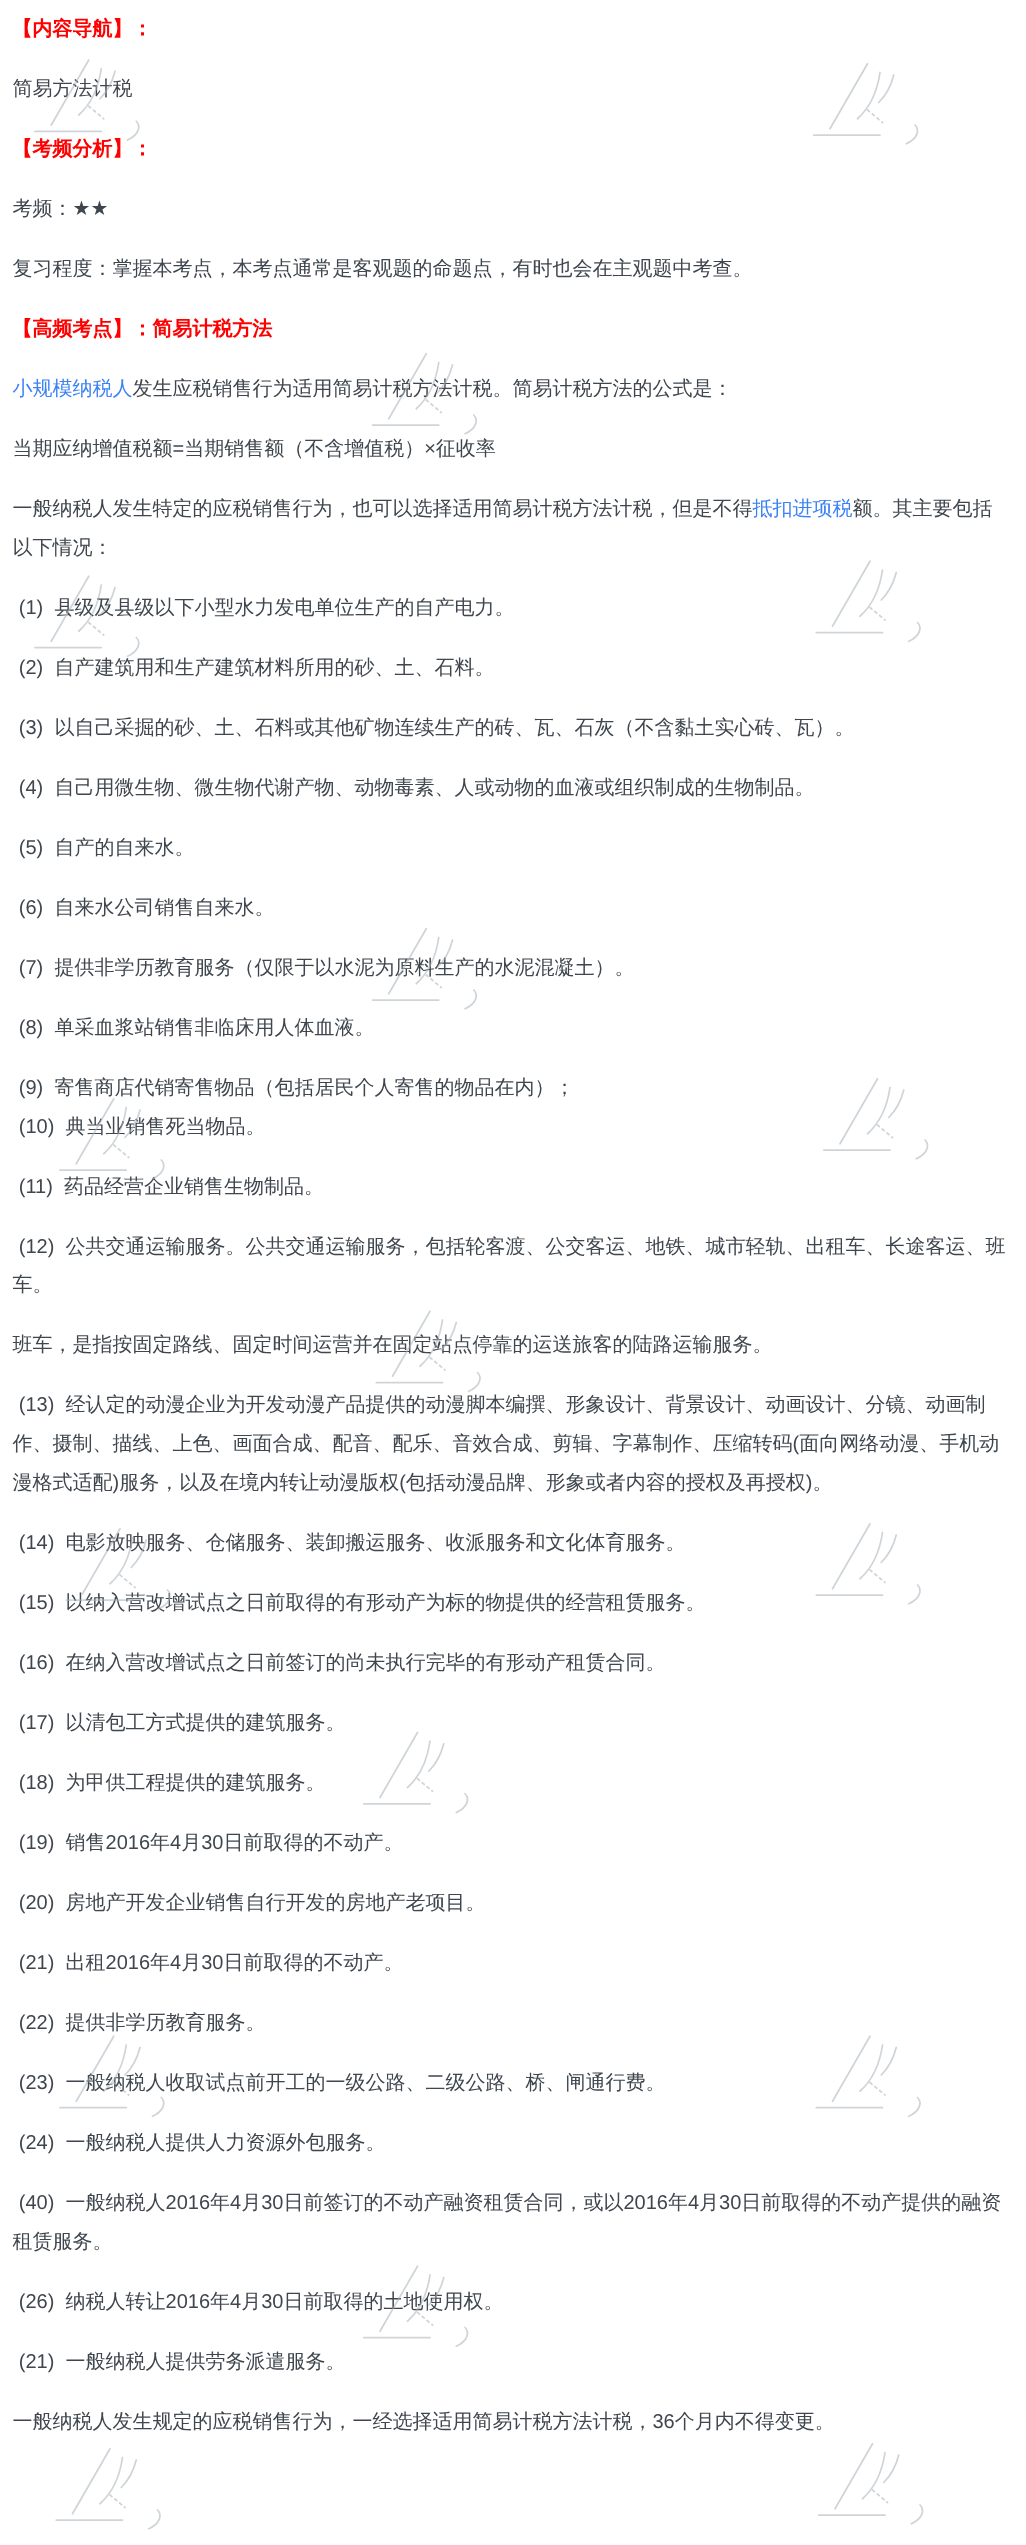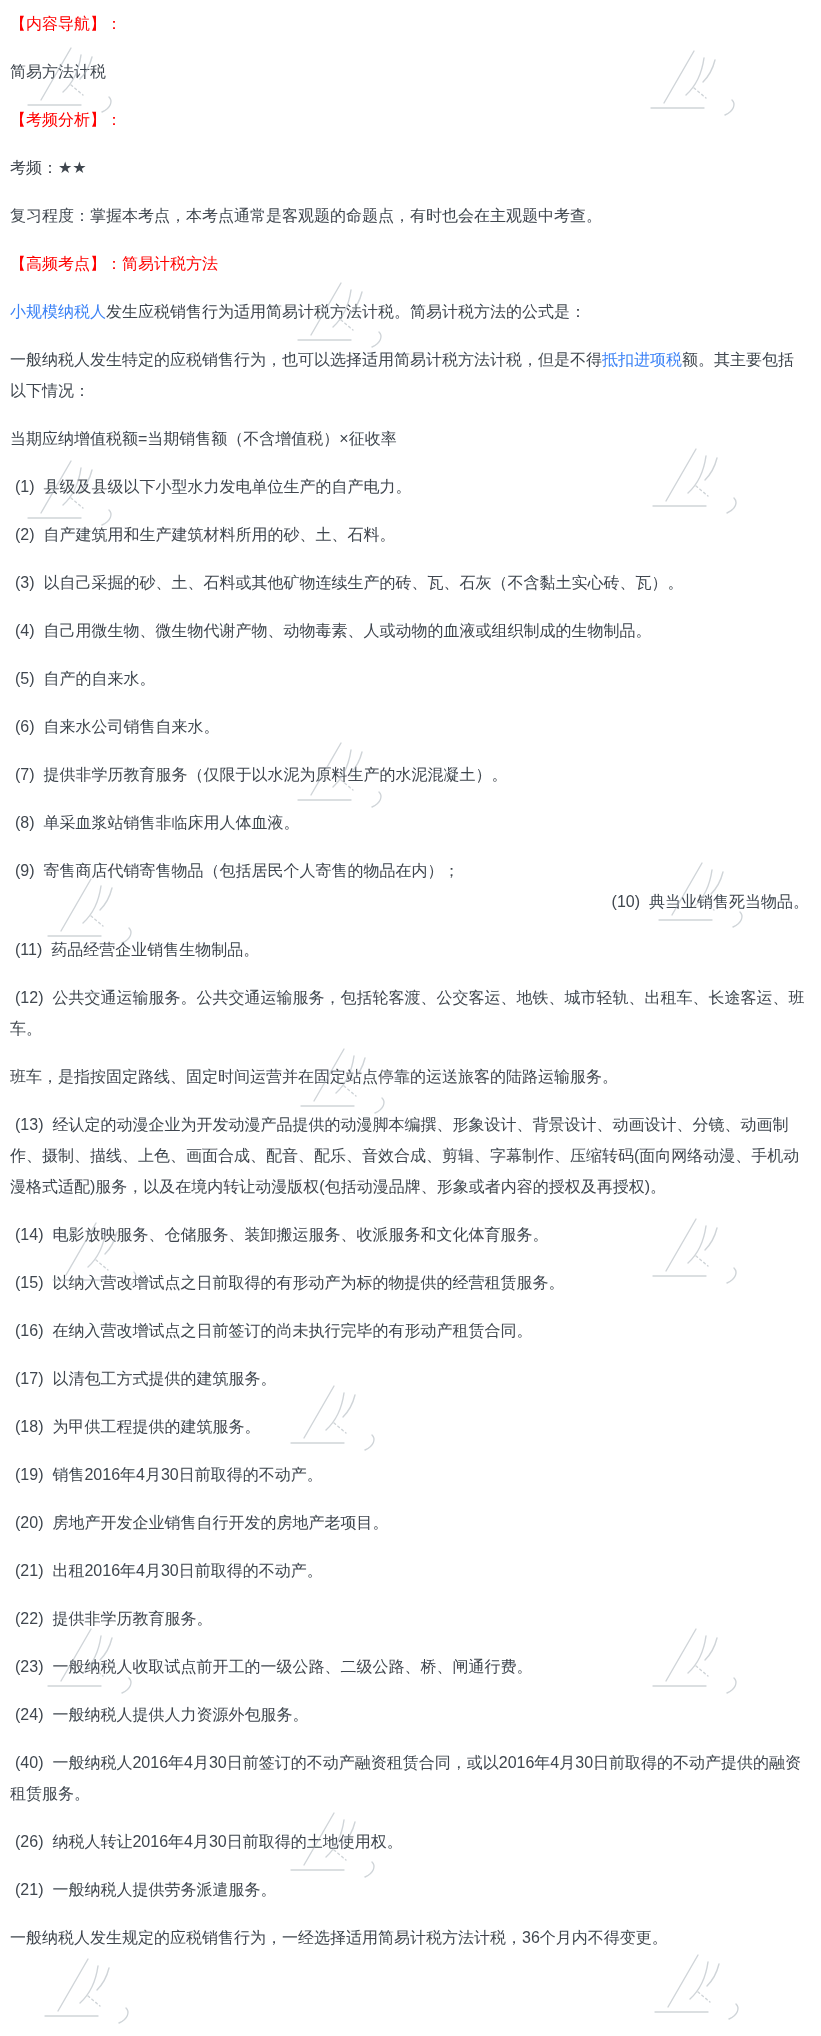--- a/index.html
+++ b/index.html
@@ -10,25 +10,25 @@
     padding:8px 12px 0 10px;
     overflow:hidden;
     background:#ffffff;
     font-family:"Liberation Sans","DejaVu Sans",sans-serif;
     font-size:16px;
     line-height:31px;
     color:#3f464e;
   }
   .content p{margin:17px 0;}
   .content p:first-child{margin-top:0;}
-  .red{color:#ff0000;font-weight:normal;}
+  .red{color:#ff0000;font-weight:bold;}
   .link{color:#3b82f6;text-decoration:none;cursor:pointer;}
   .item{text-indent:5px;}
   .num{padding-right:9px;}
-  .tight{margin-top:-17px !important;text-align:right;}
+  .tight{margin-top:-17px !important;}
   
   .wm{position:absolute;width:95px;height:70px;pointer-events:none;opacity:.55;}
   .wm path{stroke:#a9b2b9;stroke-width:1.4;fill:none;stroke-linecap:round;}
 </style>
 </head>
 <body>
 
 <div class="page">
 
   <div class="content">
@@ -36,23 +36,23 @@
     <p>简易方法计税</p>
 
     <p class="red">【考频分析】：</p>
     <p>考频：★★</p>
     <p>复习程度：掌握本考点，本考点通常是客观题的命题点，有时也会在主观题中考查。</p>
 
     <p class="red"><span>【高频考点】：</span><span>简易计税方法</span></p>
 
     <p><a class="link">小规模纳税人</a><span>发生应税销售行为适用简易计税方法计税。简易计税方法的公式是：</span></p>
 
+    <p>当期应纳增值税额=当期销售额（不含增值税）×征收率</p>
+
     <p><span>一般纳税人发生特定的应税销售行为，也可以选择适用简易计税方法计税，但是不得</span><a class="link">抵扣进项税</a><span>额。其主要包括以下情况：</span></p>
-
-    <p>当期应纳增值税额=当期销售额（不含增值税）×征收率</p>
 
     <p class="item"><span class="num">(1)</span><span>县级及县级以下小型水力发电单位生产的自产电力。</span></p>
     <p class="item"><span class="num">(2)</span><span>自产建筑用和生产建筑材料所用的砂、土、石料。</span></p>
     <p class="item"><span class="num">(3)</span><span>以自己采掘的砂、土、石料或其他矿物连续生产的砖、瓦、石灰（不含黏土实心砖、瓦）。</span></p>
     <p class="item"><span class="num">(4)</span><span>自己用微生物、微生物代谢产物、动物毒素、人或动物的血液或组织制成的生物制品。</span></p>
     <p class="item"><span class="num">(5)</span><span>自产的自来水。</span></p>
     <p class="item"><span class="num">(6)</span><span>自来水公司销售自来水。</span></p>
     <p class="item"><span class="num">(7)</span><span>提供非学历教育服务（仅限于以水泥为原料生产的水泥混凝土）。</span></p>
     <p class="item"><span class="num">(8)</span><span>单采血浆站销售非临床用人体血液。</span></p>
     <p class="item"><span class="num">(9)</span><span>寄售商店代销寄售物品（包括居民个人寄售的物品在内）；</span></p>

